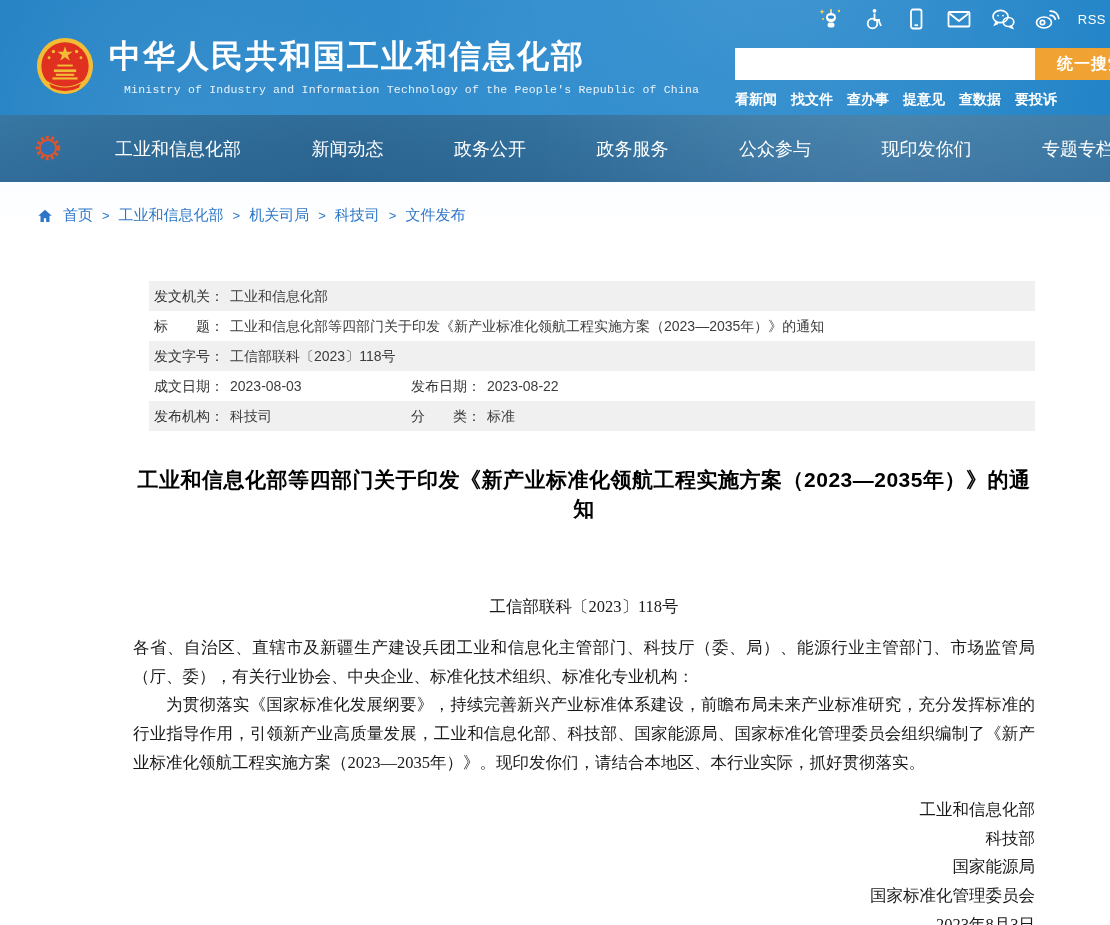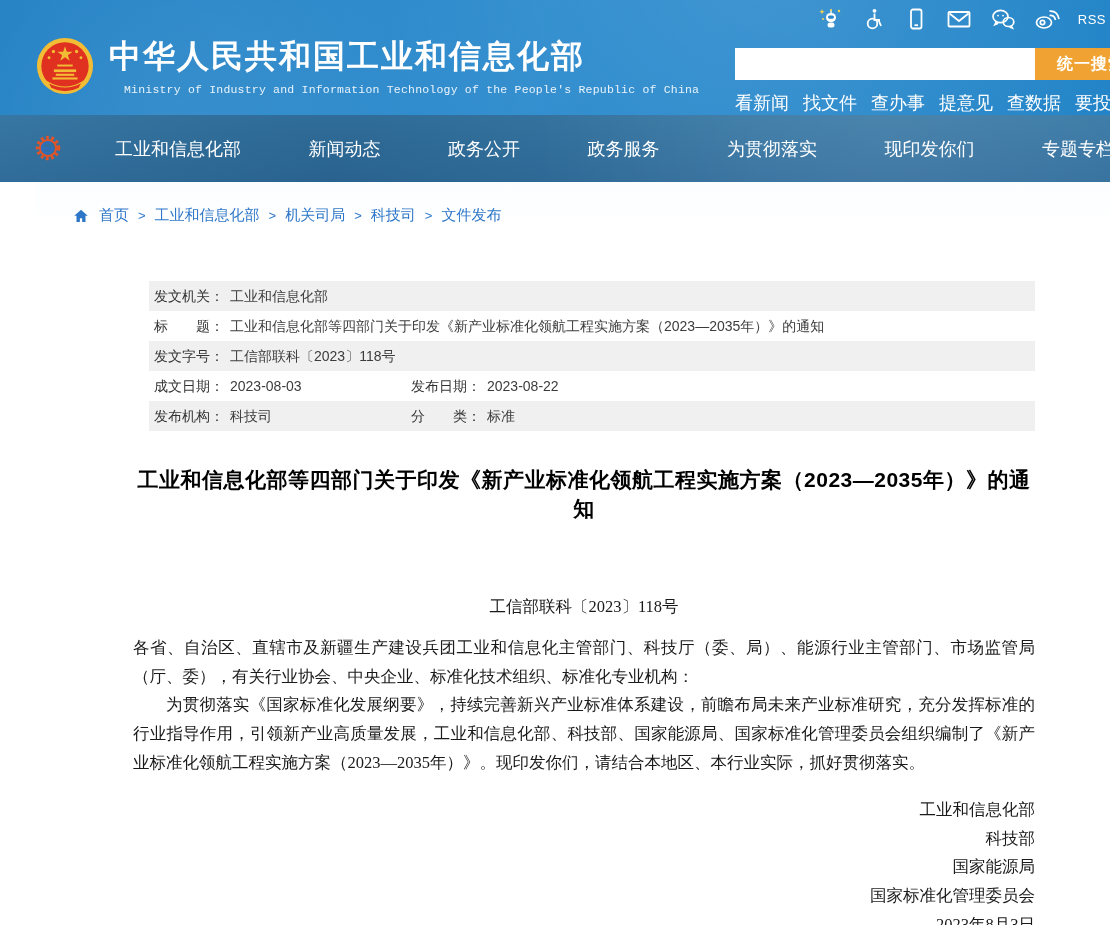--- a/index.html
+++ b/index.html
@@ -21,37 +21,37 @@
   .emblem { margin-right:15px; }
   .brand-cn { color:#fff; font-size:32px; font-weight:bold; letter-spacing:2px; line-height:1.1; }
   .brand-en { color:#e8f3fb; font-size:11.5px; margin-top:7px; letter-spacing:.2px;padding-left:15px; }
 
   .search-zone { position:absolute; left:735px; top:48px; width:420px; }
   .search-bar { display:flex; height:32px; }
   .search-input { width:300px; height:32px; border:none; outline:none; background:#fff; padding:0 10px; font-size:14px; }
   .search-btn { width:112px; height:32px; border:none; background:#f0a333; color:#fff;
                 font-size:16px; font-weight:bold; letter-spacing:1px; cursor:pointer; }
   .quick-links { margin-top:11px; display:flex; gap:14px; }
-  .quick-links span { color:#fff; font-size:18px; font-weight:400; cursor:pointer; white-space:nowrap; }
+  .quick-links span { color:#fff; font-size:14px; font-weight:700; cursor:pointer; white-space:nowrap; }
 
   
   .main-nav { position:relative; height:67px;
     background:
       radial-gradient(circle at 80% 30%, rgba(255,255,255,.08), transparent 40%),
       radial-gradient(circle at 30% 90%, rgba(12,60,100,.25), transparent 55%),
       linear-gradient(180deg,#3a7aa6 0%, #336f9d 100%);
   }
   .nav-logo { position:absolute; left:33px; top:18px; }
   .nav-items { position:absolute; left:115px; top:0; width:999px; height:67px;
                display:flex; justify-content:space-between; align-items:center; }
   .nav-items a { color:#fff; font-size:18px; text-decoration:none; white-space:nowrap; cursor:pointer; }
 
   
   .breadcrumb-bar { height:45px; padding:22px 0 0 36px; display:flex; align-items:center; gap:9px;
-                    background:linear-gradient(180deg,#fbfdff, #ffffff); font-size:15px;margin-left:36px; }
+                    background:linear-gradient(180deg,#fbfdff, #ffffff); font-size:15px; }
   .breadcrumb-bar a { color:#2e77c8; text-decoration:none; cursor:pointer; }
   .crumb-sep { color:#2e77c8; font-size:13px; }
   .home-icon { display:flex; align-items:center; }
 
   
   .doc-container { margin:54px 0 0 133px; width:902px; }
 
   .meta-row { display:flex; height:30px; line-height:30px; font-size:14px; color:#3c3c3c; padding-left:5px;margin-left:16px; }
   .meta-row.gray { background:#f0f0f0; }
   .m-label { color:#333; white-space:pre; }
@@ -173,21 +173,21 @@
       <circle cx="15" cy="15" r="10" fill="none" stroke="#e0542a" stroke-width="4.5" stroke-dasharray="2.6 2.4"></circle>
       <circle cx="15" cy="15" r="8" fill="none" stroke="#e0542a" stroke-width="2"></circle>
       <path d="M9.5 15.5h10a5.3 5.3 0 1 1-1.6-4.5" fill="none" stroke="#2f6fbe" stroke-width="2.4"></path>
     </svg>
   </span>
   <div class="nav-items">
     <a>工业和信息化部</a>
     <a>新闻动态</a>
     <a>政务公开</a>
     <a>政务服务</a>
-    <a>为贯彻落实</a>
+    <a>公众参与</a>
     <a>现印发你们</a>
     <a>专题专栏</a>
   </div>
 </nav>
 
 <div class="breadcrumb-bar">
   <span class="home-icon">
     <svg width="18" height="18" viewBox="0 0 24 24">
       <path d="M12 3.5l9 8h-3v8.5h-4.5v-5h-3v5H6V11.5H3z" fill="#2e77c8"></path>
     </svg>

